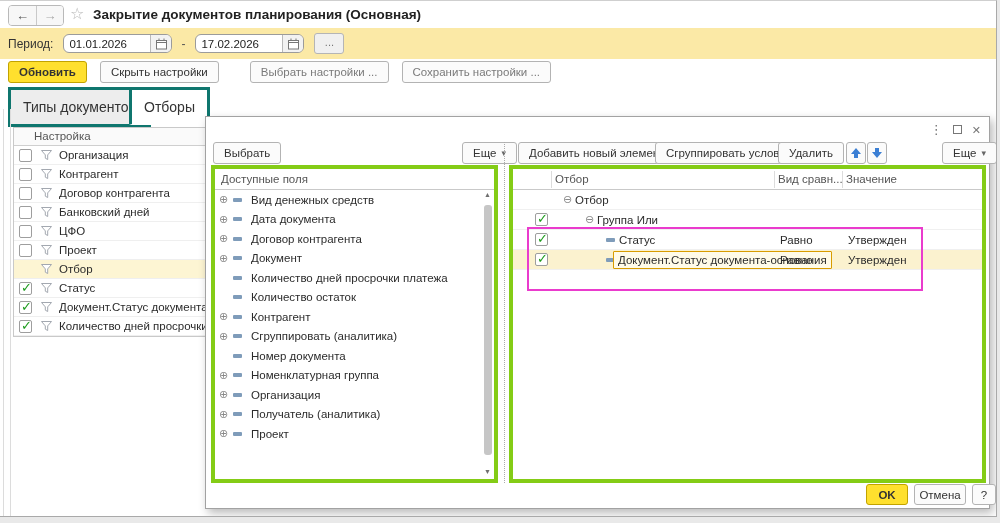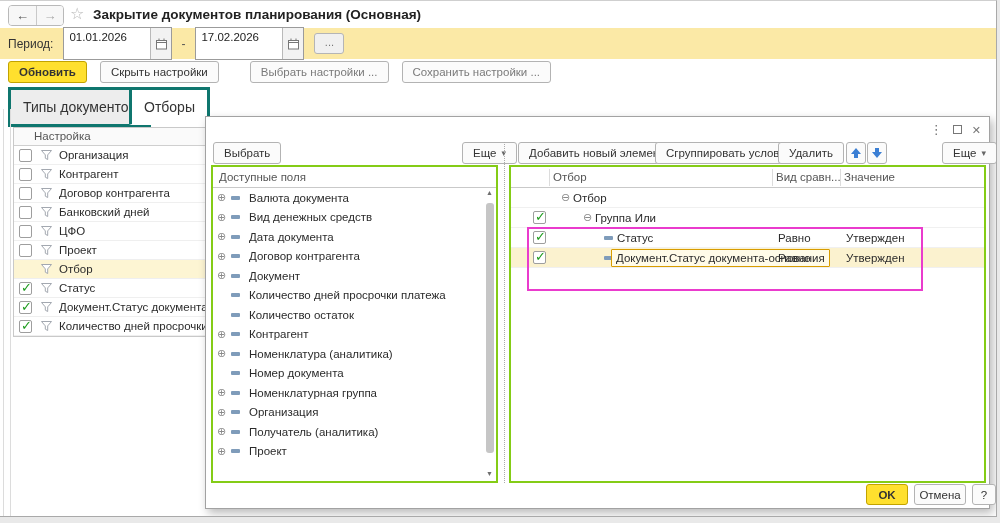--- a/index.html
+++ b/index.html
@@ -16,21 +16,21 @@
   .navbtn + .navbtn { border-left:1px solid #c9c9c9; color:#a9a9a9; }
   .navbtn.back::before { content:"\2190"; }
   .navbtn.fwd::before  { content:"\2192"; }
   .star { position:absolute; left:70px; top:3px; font-size:16px; color:#b9b9b9; }
   .star::before { content:"\2606"; }
   .main-title { position:absolute; left:93px; top:6px; font-size:13.5px; font-weight:bold; color:#222; white-space:nowrap; }
 
   
   .periodbar { position:absolute; left:0; top:27px; width:100%; height:31px; background:#fbe9a6; display:flex; align-items:center; }
   .period-label { margin-left:8px; color:#333; }
-  .dateinput { display:flex; margin-left:10px; height:33px; border:1px solid #9b9b9b; background:#fff; border-radius:0; overflow:hidden; }
+  .dateinput { display:flex; margin-left:10px; height:19px; border:1px solid #9b9b9b; background:#fff; border-radius:6px; overflow:hidden; }
   .dateinput .val { width:86px; padding:3px 5px 0 5px; font-size:11.5px; color:#222; }
   .dateinput .calbtn { width:21px; border-left:1px solid #b9b9b9; background:#f2f2f2; display:flex; align-items:center; justify-content:center; }
   .dash-sep { margin-left:9px; color:#555; }
   .dots-btn { margin-left:10px; width:30px; height:21px; border:1px solid #b5b5b5; border-radius:3px; background:#f0f0f0; color:#777; text-align:center; line-height:17px; font-size:11px; }
 
   
   .btn { display:inline-flex; align-items:center; justify-content:center; height:22px; padding:0 10px;
          background:#fbfbfb; border:1px solid #b3b3b3; border-radius:3px; font-size:11.5px; color:#333; white-space:nowrap; }
   .btn.yellow { background:#ffe02e; border-color:#c2a300; font-weight:bold; }
   .btn.grayed { color:#7a7a7a; }
@@ -70,21 +70,21 @@
   .dlg-title { position:absolute; left:12px; top:6px; font-size:13px; font-weight:bold; color:#222; }
   .dlg-winicons { position:absolute; right:8px; top:5px; display:flex; align-items:center; gap:10px; color:#777; }
   .icon-kebab::before { content:"\22EE"; font-size:13px; }
   .icon-max { width:9px; height:9px; border:1px solid #777; display:inline-block; }
   .icon-close::before { content:"\2715"; font-size:11px; }
 
   .dlg-toolbar { position:absolute; left:0; top:25px; width:100%; height:23px; }
   .dlg-toolbar .btn { position:absolute; top:0; }
   .dlg-splitter { position:absolute; left:298px; top:25px; height:341px; border-left:1px dotted #ababab; }
 
-  .panel { position:absolute; top:48px; height:318px; border:2px solid #84cc16; background:#fff; overflow:hidden; }
+  .panel { position:absolute; top:48px; height:318px; border:4px solid #84cc16; background:#fff; overflow:hidden; }
   .panel.left  { left:5px;   width:287px; }
   .panel.right { left:303px; width:477px; }
   .panel-head { height:21px; border-bottom:1px solid #c9c9c9; background:#fff; color:#555; font-size:11.5px; display:flex; align-items:center; }
 
   
   .tree { position:absolute; left:0; top:21px; right:12px; bottom:0; overflow:hidden; }
   .trow { display:flex; align-items:center; height:19.5px; white-space:nowrap; }
   .expander { width:11px; margin-left:4px; font-size:11px; color:#8a8a8a; line-height:11px; flex:none; }
   .expander.plus::before { content:"\2295"; }
   .expander.minus::before { content:"\2296"; }
@@ -318,25 +318,20 @@
       <div class="dlg-splitter"></div>
 
       <div class="panel left">
         <div class="panel-head">
           <span style="margin-left:6px;">Доступные поля</span>
         </div>
         <div class="tree" id="fields-tree">
             <div class="trow">
               <span class="expander plus"></span>
               <span class="dashic"></span>
-              <span class="lbl">Валюта документа</span>
-            </div>
-            <div class="trow">
-              <span class="expander plus"></span>
-              <span class="dashic"></span>
               <span class="lbl">Вид денежных средств</span>
             </div>
             <div class="trow">
               <span class="expander plus"></span>
               <span class="dashic"></span>
               <span class="lbl">Дата документа</span>
             </div>
             <div class="trow">
               <span class="expander plus"></span>
               <span class="dashic"></span>
@@ -358,21 +353,21 @@
               <span class="lbl">Количество остаток</span>
             </div>
             <div class="trow">
               <span class="expander plus"></span>
               <span class="dashic"></span>
               <span class="lbl">Контрагент</span>
             </div>
             <div class="trow">
               <span class="expander plus"></span>
               <span class="dashic"></span>
-              <span class="lbl">Номенклатура (аналитика)</span>
+              <span class="lbl">Сгруппировать (аналитика)</span>
             </div>
             <div class="trow">
               <span class="expander none"></span>
               <span class="dashic"></span>
               <span class="lbl">Номер документа</span>
             </div>
             <div class="trow">
               <span class="expander plus"></span>
               <span class="dashic"></span>
               <span class="lbl">Номенклатурная группа</span>

